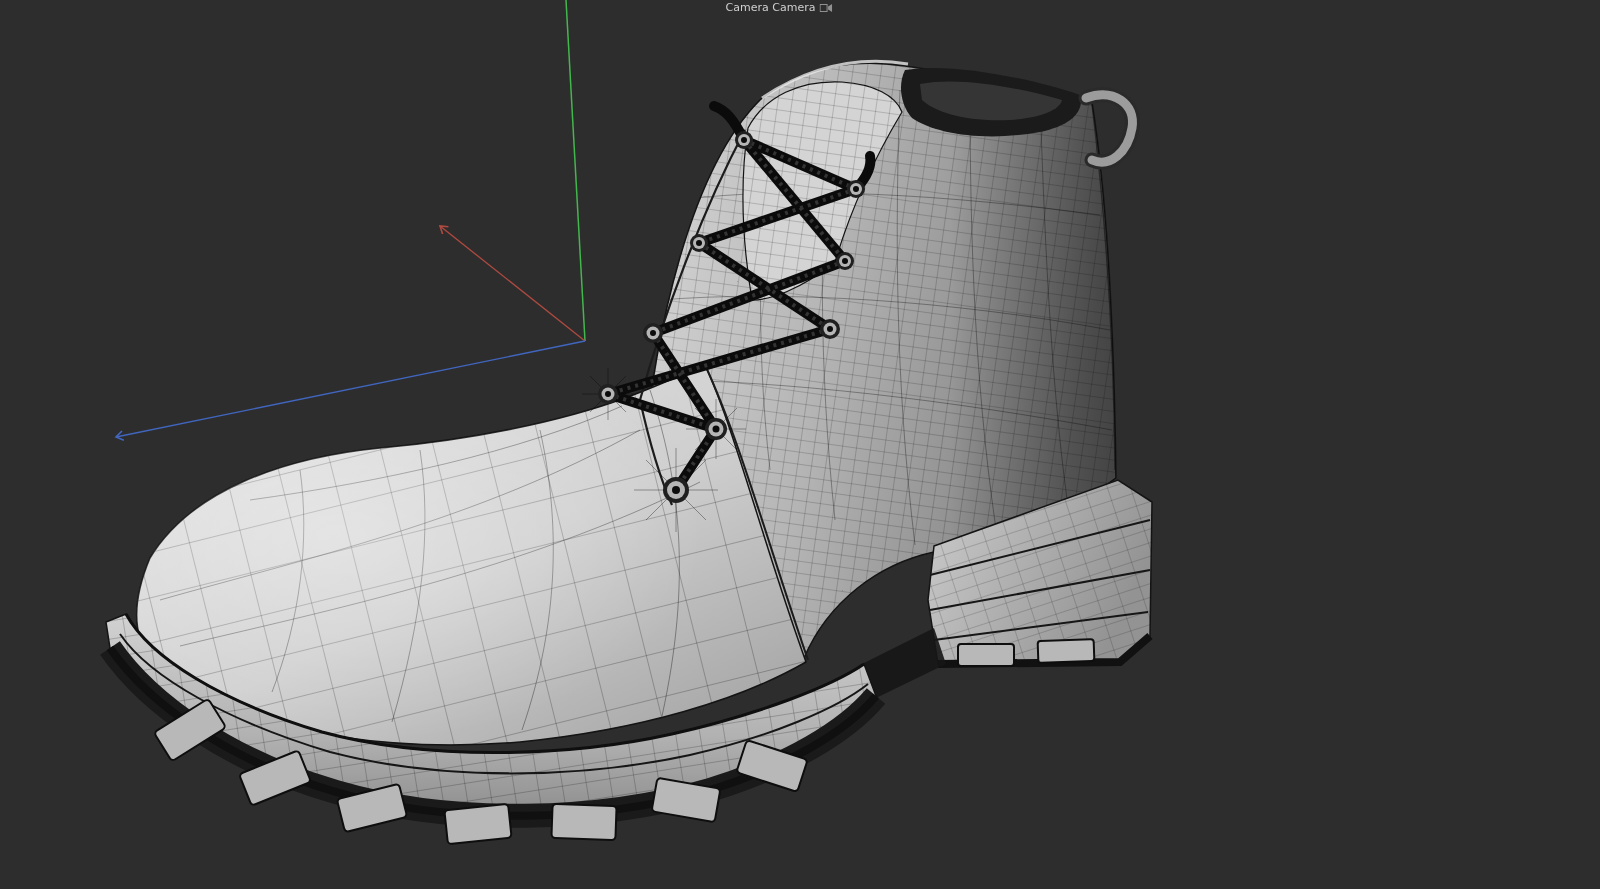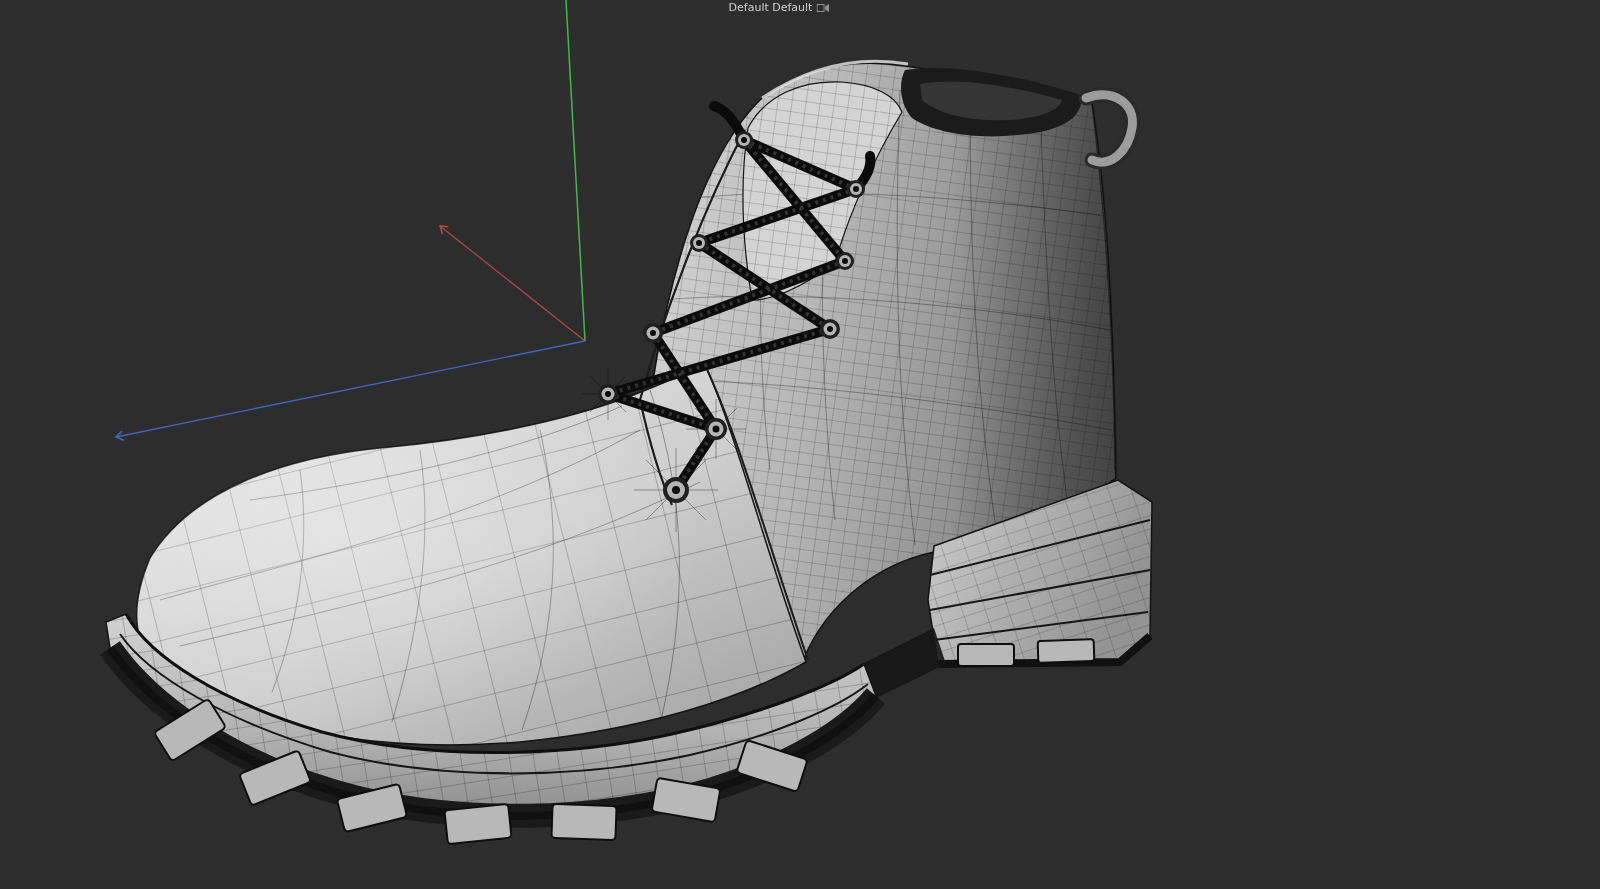--- a/index.html
+++ b/index.html
@@ -252,21 +252,21 @@
         <g transform="translate(716,429)">
             <circle r="11" fill="#202020"></circle>
             <circle r="7.5" fill="#b5b5b5"></circle>
             <circle r="3.5" fill="#0c0c0c"></circle>
           </g>
       </g>
     </g>
   </svg>
 
   <div class="camera-label">
-    <span>Default Default</span>
+    <span>Camera Camera</span>
     <span class="icn">
       <svg width="13" height="10" viewBox="0 0 13 10">
         <rect x="0.5" y="1.5" width="7" height="7" fill="none" stroke="#aaaaaa" stroke-width="1"></rect>
         <path d="M8.5,3.5 L12.5,1 L12.5,9 L8.5,6.5 Z" fill="#aaaaaa"></path>
       </svg>
     </span>
   </div>
 
 </div>
 

